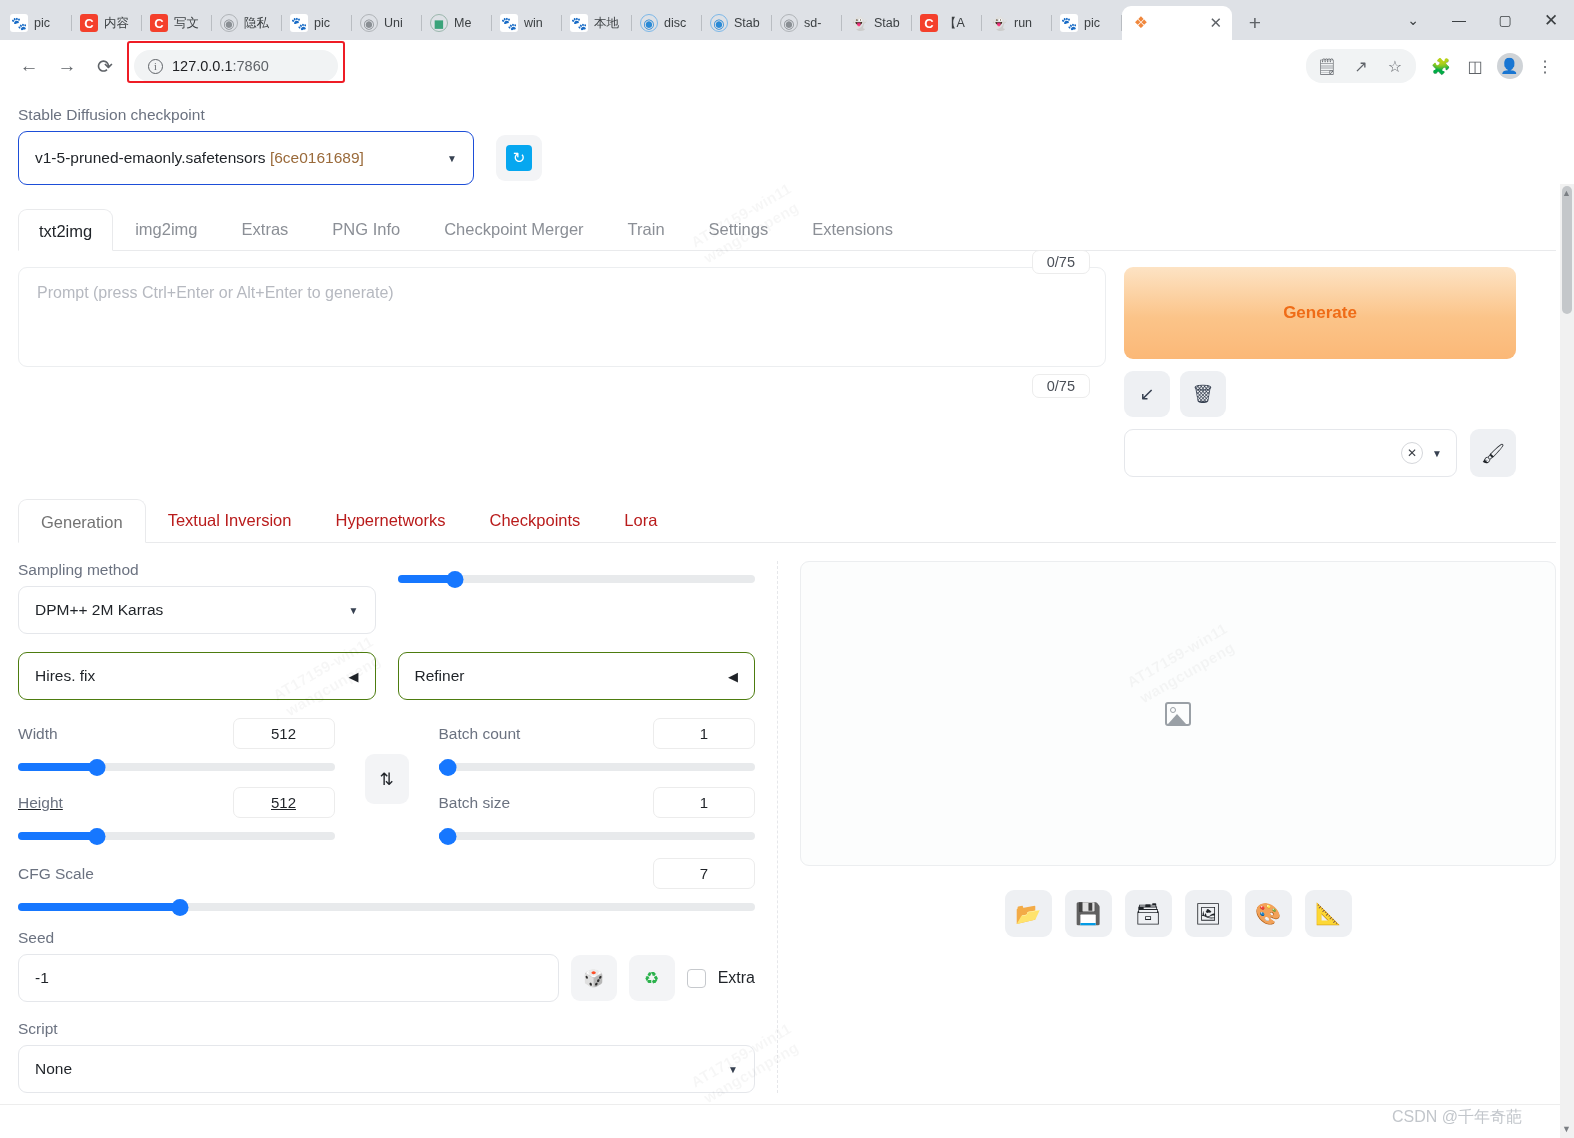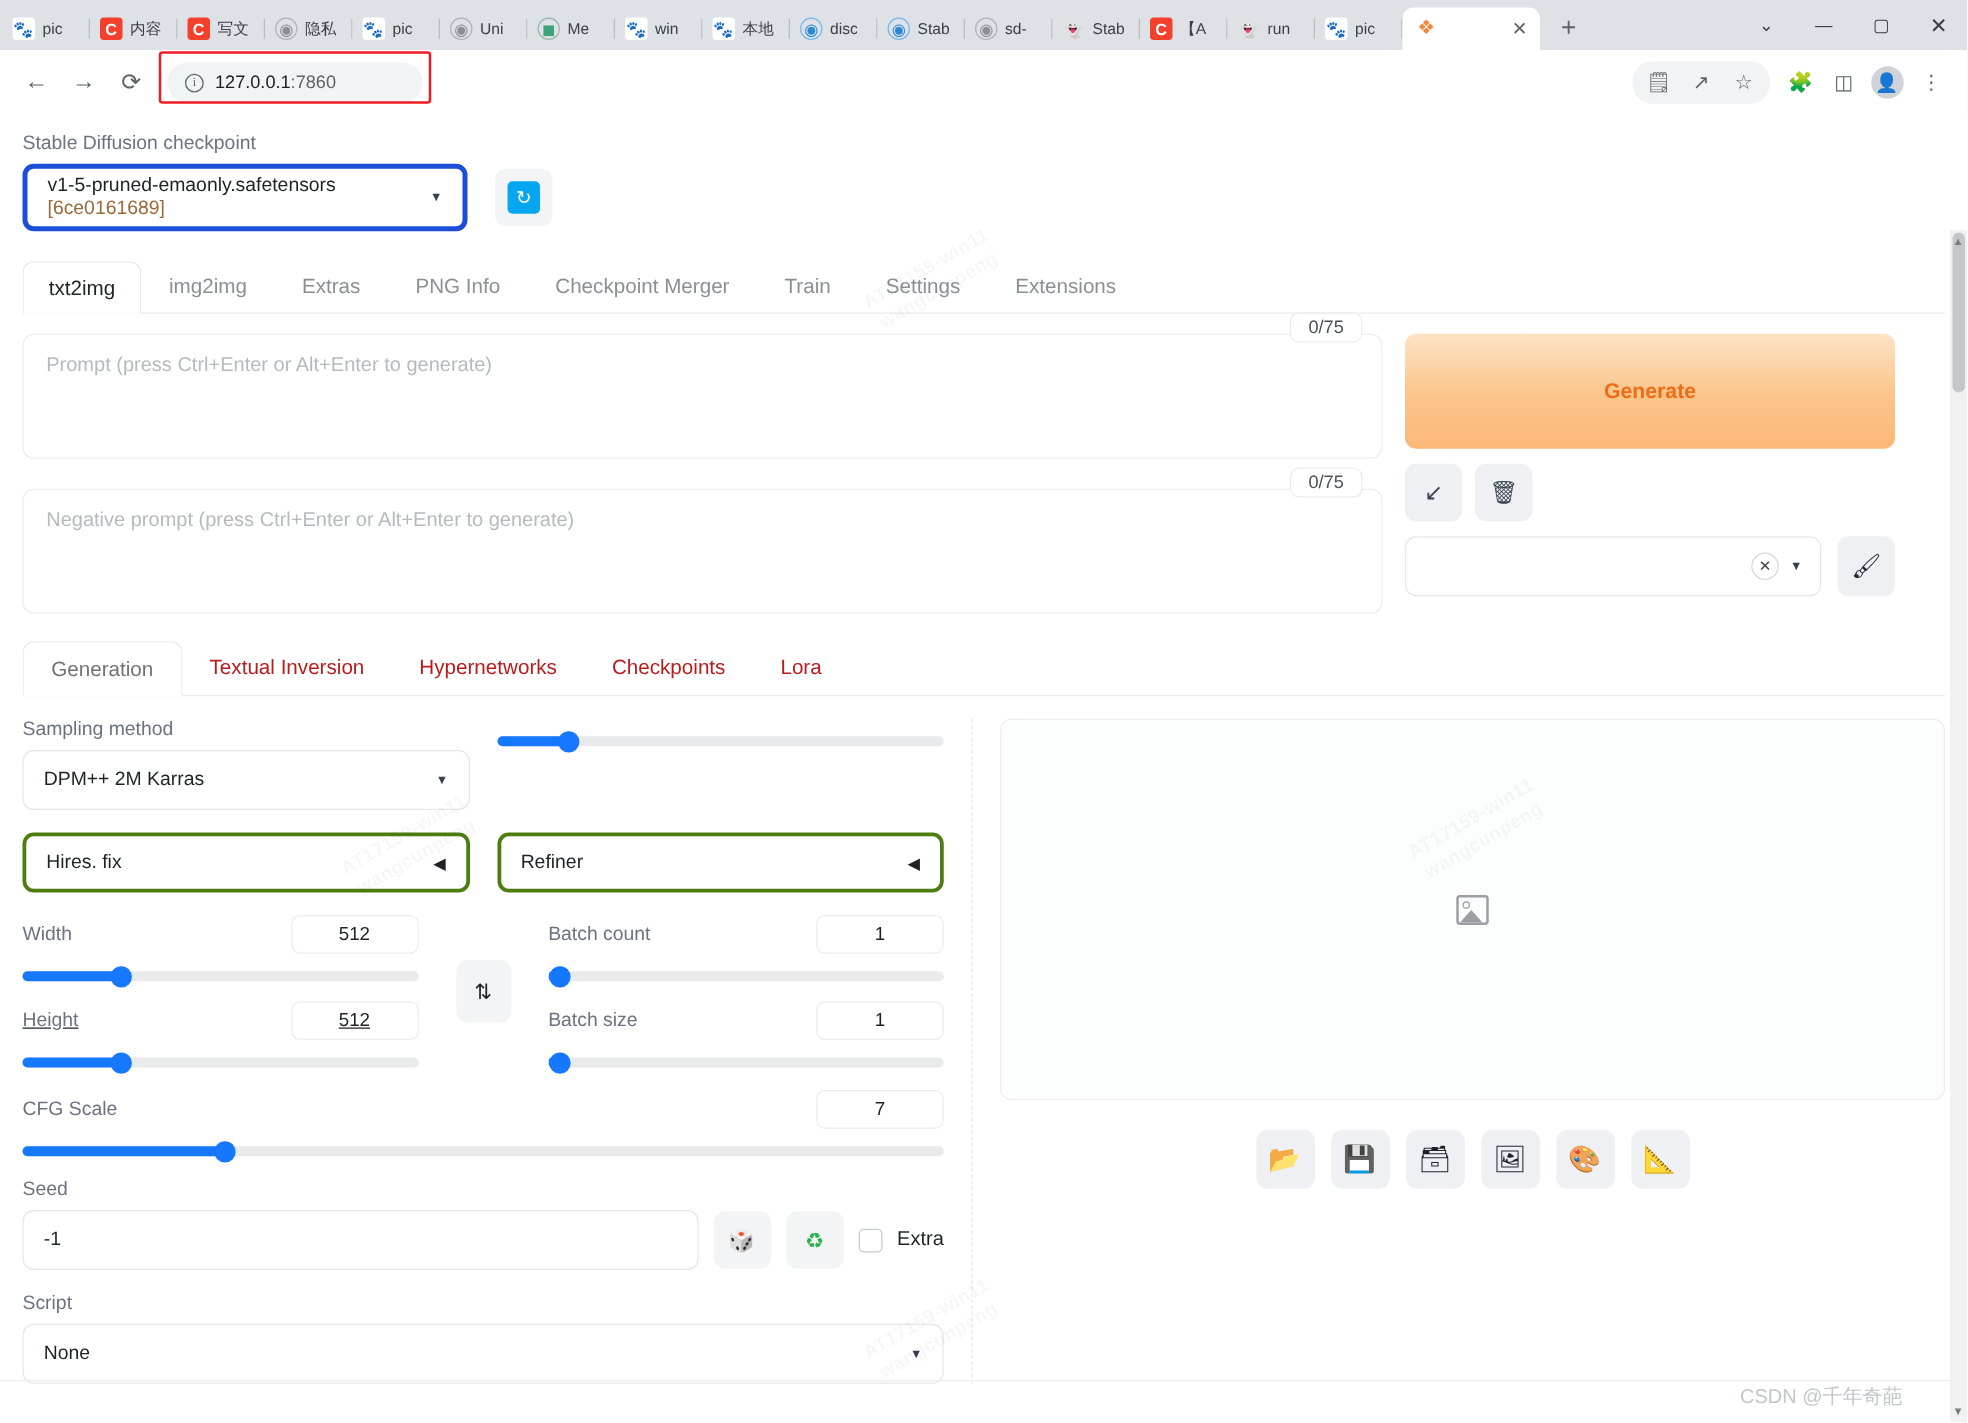--- a/index.html
+++ b/index.html
@@ -65,21 +65,21 @@
   .page { position:relative; width:1574px; height:1046px; background:#fff; overflow:hidden; }
   .pagewrap { padding:14px 18px 0 18px; }
 
   .wm { position:absolute; color:rgba(0,0,0,0.035); font-size:15px; font-weight:700;
         transform:rotate(-30deg); line-height:1.35; pointer-events:none; letter-spacing:.5px;
         text-align:center; }
 
   .ckpt-label { font-size:15.5px; color:#6b7280; margin-bottom:7px; }
   .ckpt-row { display:flex; align-items:center; gap:22px; }
   .ckpt-box {
-    width:356px; height:54px; border:4px solid #1d4ed8; border-radius:9px; background:#fff;
+    width:456px; height:54px; border:1px solid #1d4ed8; border-radius:9px; background:#fff;
     display:flex; align-items:center; justify-content:space-between; padding:0 16px;
     font-size:15.5px; color:#1f2328;
   }
   .ckpt-box .hash { color:#9a6a3a; }
   .caret-sm { color:#374151; font-size:10px; }
   .refresh-btn {
     width:46px; height:46px; background:#f3f4f6; border-radius:9px;
     display:flex; align-items:center; justify-content:center;
   }
   .refresh-inner { width:26px; height:26px; background:#06a7f0; border-radius:4px;
@@ -138,21 +138,21 @@
   .flab { font-size:15.5px; color:#6b7280; }
   .grid2 { display:flex; gap:22px; }
   .col { flex:1; }
 
   .selbox {
     height:48px; border:1px solid #e5e7eb; border-radius:9px; background:#fff;
     display:flex; align-items:center; justify-content:space-between; padding:0 16px;
     font-size:15.5px; color:#1f2328; margin-top:7px;
   }
   .accbox {
-    height:48px; border:3px solid #4d7c0f; border-radius:9px; background:#fff;
+    height:48px; border:1px solid #4d7c0f; border-radius:9px; background:#fff;
     display:flex; align-items:center; justify-content:space-between; padding:0 16px;
     font-size:15.5px; color:#1f2328;
   }
   .numbox {
     height:31px; min-width:102px; border:1px solid #ececec; border-radius:7px; background:#fff;
     display:flex; align-items:center; justify-content:center; font-size:15px; color:#1f2328;
   }
   .labrow { display:flex; align-items:center; justify-content:space-between; }
 
   .slider { position:relative; height:8px; background:#e8eaec; border-radius:5px; margin-top:14px; }
@@ -344,21 +344,20 @@
         <div class="tb">Train</div>
         <div class="tb">Settings</div>
         <div class="tb">Extensions</div>
       </div>
 
     <div class="promptarea">
       <div class="promptcol">
         <div class="counter c1">0/75</div>
         <div class="ta ta1">Prompt (press Ctrl+Enter or Alt+Enter to generate)</div>
         <div class="counter c2">0/75</div>
-        <div class="ta ta2">Negative prompt (press Ctrl+Enter or Alt+Enter to generate)</div>
       </div>
 
       <div class="gencol">
         <div class="generate">Generate</div>
         <div class="gen-icons">
           <div class="gicon">↙</div>
           <div class="gicon">🗑</div>
         </div>
         <div class="style-row">
           <div class="style-box">

